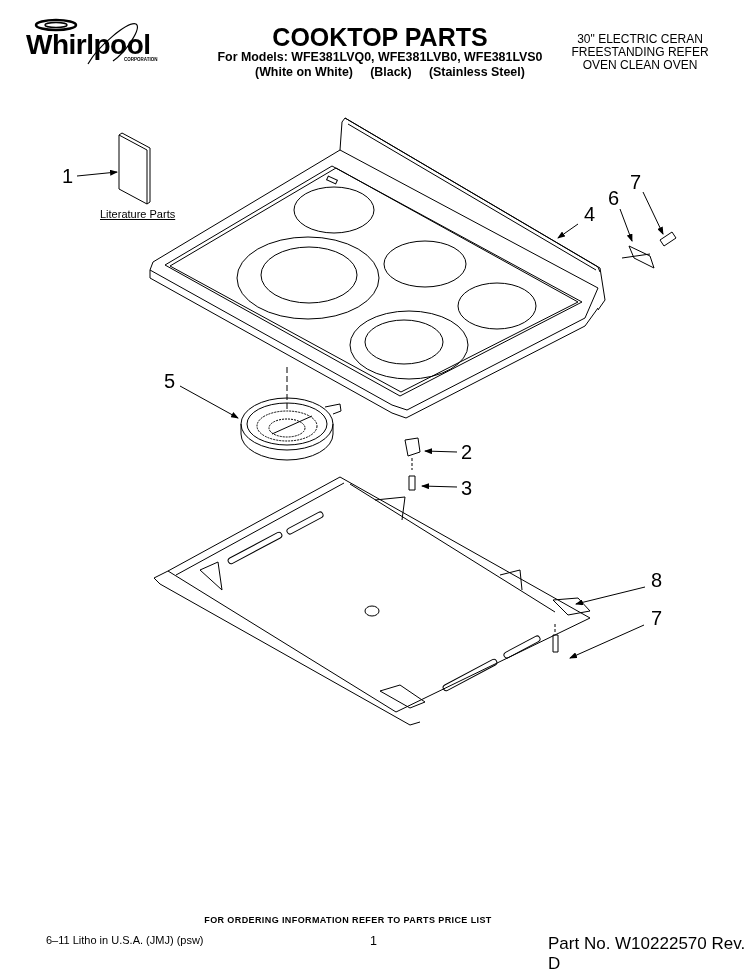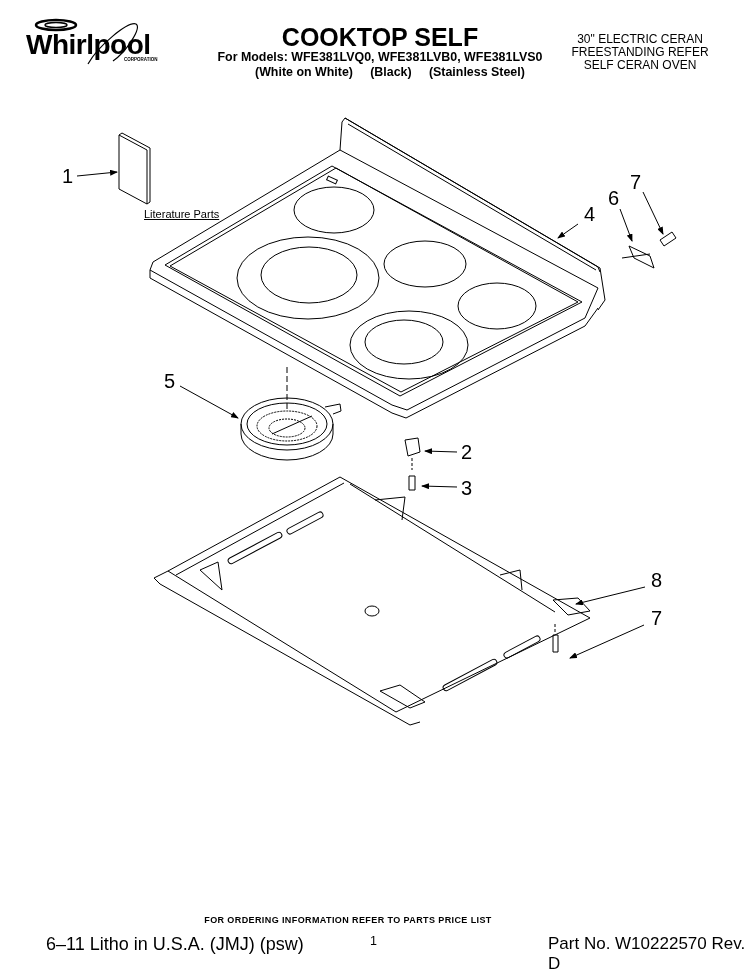--- a/index.html
+++ b/index.html
@@ -6,46 +6,46 @@
   body { width: 750px; height: 970px; position: relative; overflow: hidden; font-family: "Liberation Sans", sans-serif; color: #000; }
   .abs { position: absolute; }
   .logo { left: 18px; top: 16px; width: 150px; height: 50px; }
   .title { left: 200px; top: 24px; width: 360px; text-align: center; font-weight: bold; font-size: 25px; line-height: 26px; }
   .models { left: 195px; top: 49px; width: 370px; text-align: center; font-weight: bold; font-size: 13.5px; line-height: 15px; transform: scaleX(0.92); transform-origin: center; }
   .finishes { left: 255px; top: 64px; width: 300px; font-weight: bold; font-size: 13.5px; line-height: 15px; transform: scaleX(0.92); transform-origin: left; white-space: pre; }
   .finishes span { display: inline-block; }
   .rtitle { left: 545px; top: 33px; width: 190px; text-align: center; font-size: 12px; line-height: 13px; }
   .diagram { left: 0; top: 0; width: 750px; height: 900px; }
   .callout { font-size: 20px; font-weight: normal; line-height: 20px; }
-  .litlabel { left: 100px; top: 208px; font-size: 11px; text-decoration: underline; margin-left: 44px; }
+  .litlabel { left: 100px; top: 208px; font-size: 11px; text-decoration: underline; }
   .order { left: 0; top: 915px; width: 696px; text-align: center; font-weight: bold; font-size: 9px; letter-spacing: 0.4px; }
-  .foot-l { left: 46px; top: 934px; font-size: 18px; }
+  .foot-l { left: 46px; top: 934px; font-size: 11px; }
   .foot-c { left: 370px; top: 934px; font-size: 12.5px; }
   .foot-r { left: 548px; top: 934px; font-size: 17px; }
 </style>
 </head>
 <body>
 
 <div class="abs logo">
   <svg width="150" height="50" viewBox="0 0 150 50">
     <ellipse cx="38" cy="9" rx="20" ry="5" fill="none" stroke="#000" stroke-width="2.5"></ellipse>
     <ellipse cx="38" cy="9" rx="11" ry="2.5" fill="none" stroke="#000" stroke-width="1.5"></ellipse>
     <path d="M70 48 C 80 30, 110 5, 118 8 C 124 12, 108 36, 95 45" fill="none" stroke="#000" stroke-width="1.2"></path>
     <text x="8" y="38" font-family="Liberation Sans, sans-serif" font-weight="bold" font-size="28" letter-spacing="-0.5">Whirlpool</text>
     <text x="106" y="45" font-family="Liberation Sans, sans-serif" font-weight="bold" font-size="4.5">CORPORATION</text>
   </svg>
 </div>
 
-<div class="abs title">COOKTOP SELF</div>
+<div class="abs title">COOKTOP PARTS</div>
 <div class="abs models">For Models: WFE381LVQ0, WFE381LVB0, WFE381LVS0</div>
 <div class="abs finishes"><span>(White on White)</span>&nbsp;&nbsp;&nbsp;&nbsp;&nbsp;<span>(Black)</span>&nbsp;&nbsp;&nbsp;&nbsp;&nbsp;<span>(Stainless Steel)</span></div>
 <div class="abs rtitle">
   <div>30" ELECTRIC CERAN</div>
   <div>FREESTANDING REFER</div>
-  <div>SELF CERAN OVEN</div>
+  <div>OVEN CLEAN OVEN</div>
 </div>
 
 <svg class="abs diagram" viewBox="0 0 750 900">
   <defs>
     <marker id="ah" markerWidth="8" markerHeight="6" refX="7" refY="3" orient="auto">
       <path d="M0,0 L8,3 L0,6 Z" fill="#000"></path>
     </marker>
   </defs>
   <g fill="none" stroke="#000" stroke-width="1">
 

